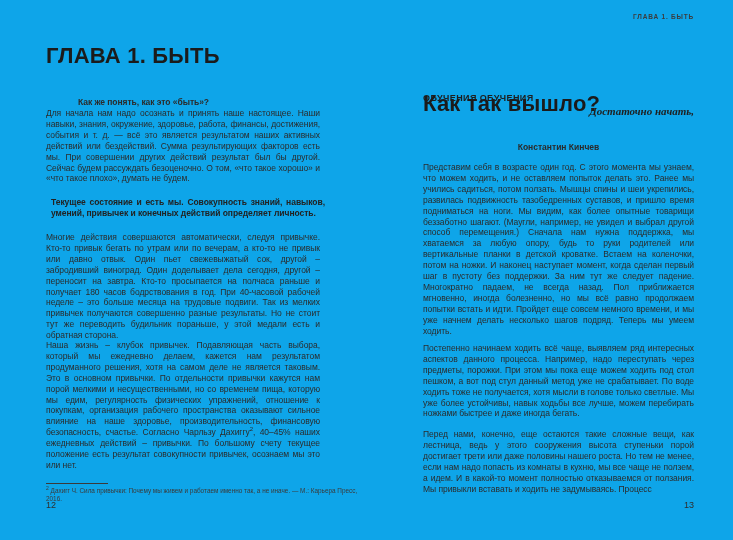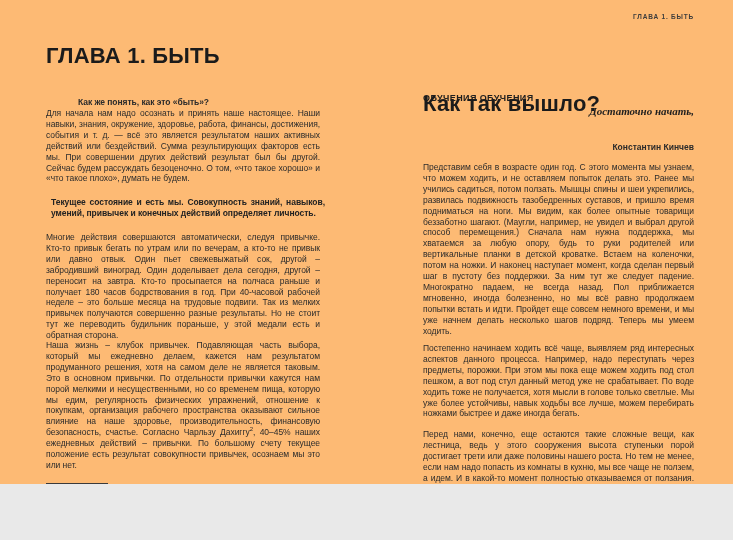--- a/index.html
+++ b/index.html
@@ -1,20 +1,20 @@
 <!DOCTYPE html>
 <html lang="ru"><head>
 <meta charset="utf-8">
 <style>
   html,body{margin:0;padding:0;}
   body{background:#e9e9e9;}
   .spread{
     position:relative;
-    width:733px;height:484px;
-    background:#fdba74;
+    width:733px;height:540px;
+    background:#0ea5e9;
     overflow:hidden;
     font-family:"Liberation Sans", sans-serif;
     color:#2b2b2b;
   }
   .abs{position:absolute;}
   
   .col-left{left:46px;width:274px;}
   .col-right{left:423px;width:271px;}
   
   .h1{
@@ -41,21 +41,21 @@
   }
   sup.fn-ref{font-size:6px;line-height:0;}
   
   .epigraph{
     font-family:"Liberation Serif", serif;
     font-style:italic;font-weight:bold;
     font-size:11px;line-height:13px;
     text-align:right;color:#1f1f1f;
   }
   .epigraph-author{
-    font-size:8.5px;font-weight:bold;text-align:right;color:#2a2a2a;
+    font-size:8.5px;font-weight:bold;text-align:center;color:#2a2a2a;
   }
   
   .footnote-rule{
     width:62px;height:0;border-top:1px solid #3a3a3a;
   }
   .footnote{
     font-size:6.4px;line-height:8px;color:#3a3a3a;text-align:left;
   }
   .footnote sup{font-size:5px;line-height:0;}
   .page-num{font-size:9px;color:#2e2e2e;}

